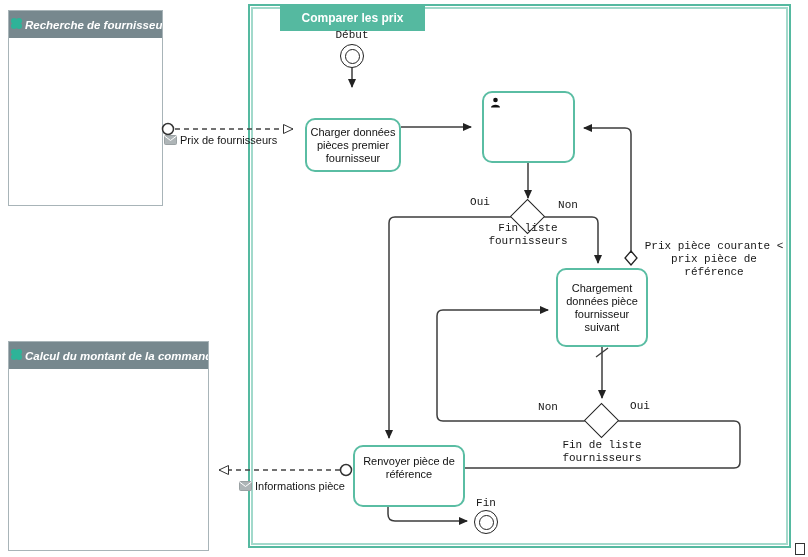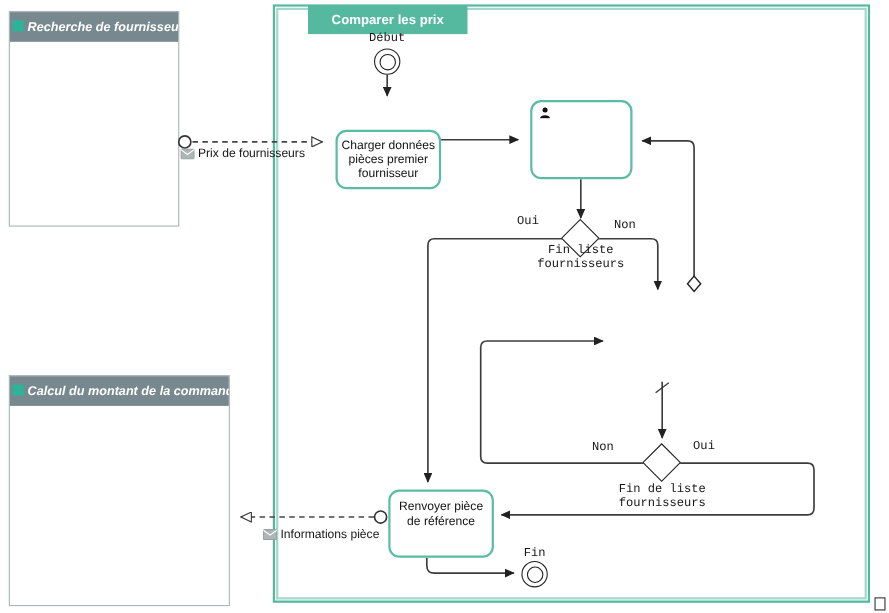--- a/index.html
+++ b/index.html
@@ -154,35 +154,39 @@
 
   <div class="task" style="left:482px;top:91px;width:93px;height:72px;padding-top:10px;">
     <span class="person-icon">
       <svg width="11" height="11" viewBox="0 0 11 11">
           <circle cx="5.5" cy="3" r="2.3" fill="#111"></circle>
           <path d="M1,10.5 C1,6.8 10,6.8 10,10.5 Z" fill="#111"></path>
         </svg>
     </span>
   </div>
 
-
-  <div class="task" style="left:353px;top:445px;width:96px;height:62px;align-items:flex-start;padding-top:8px;">
+  <div class="task" style="left:556px;top:268px;width:92px;height:79px;">
+    <span>Chargement données pièce fournisseur suivant</span>
+  </div>
+
+  <div class="task" style="left:353px;top:445px;width:112px;height:62px;align-items:flex-start;padding-top:8px;">
     <span>Renvoyer pièce de référence</span>
   </div>
 
   <div class="gateway" style="left:515px;top:204px;"></div>
   <div class="lbl" style="left:483px;top:222px;width:90px;">Fin liste fournisseurs</div>
   <div class="lbl" style="left:462px;top:196px;width:36px;">Oui</div>
   <div class="lbl" style="left:548px;top:199px;width:40px;">Non</div>
 
   <div class="gateway" style="left:589px;top:408px;"></div>
   <div class="lbl" style="left:552px;top:439px;width:100px;">Fin de liste fournisseurs</div>
   <div class="lbl" style="left:620px;top:400px;width:40px;">Oui</div>
   <div class="lbl" style="left:528px;top:401px;width:40px;">Non</div>
 
+  <div class="lbl" style="left:643px;top:240px;width:142px;">Prix pièce courante &lt; prix pièce de référence</div>
 
   <div class="msg-label" style="left:164px;top:134px;">
     <svg width="13" height="10" viewBox="0 0 13 10">
         <rect x="0.5" y="0.5" width="12" height="9" rx="1" fill="#aeb5b7" stroke="#9aa1a3"></rect>
         <path d="M0.5,1 L6.5,5.5 L12.5,1" fill="none" stroke="#fff" stroke-width="1"></path>
       </svg>
     <span>Prix de fournisseurs</span>
   </div>
   <div class="msg-label" style="left:239px;top:480px;justify-content:flex-end;">
     <svg width="13" height="10" viewBox="0 0 13 10">

